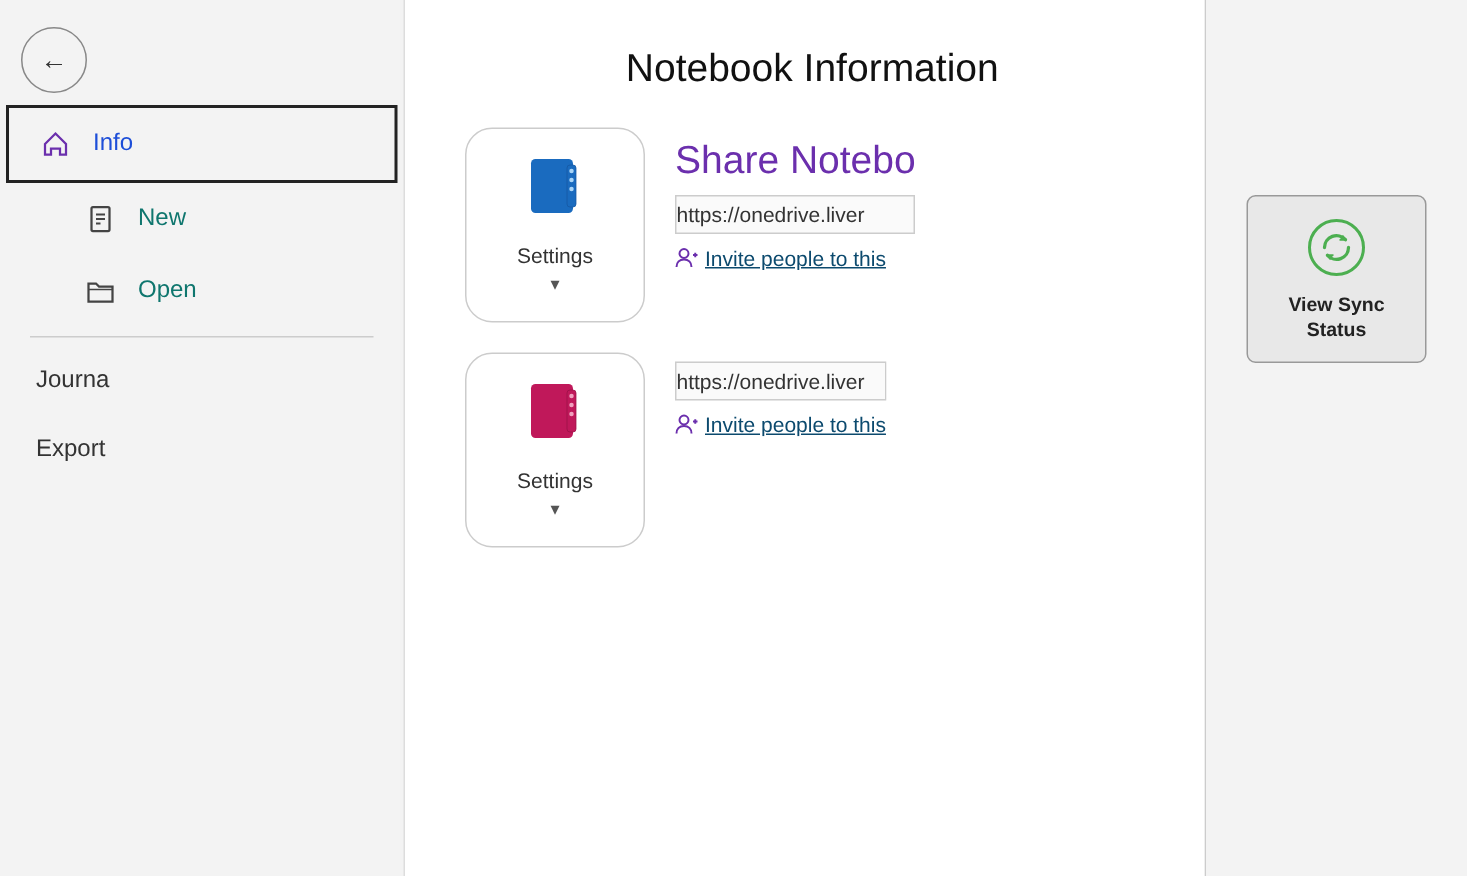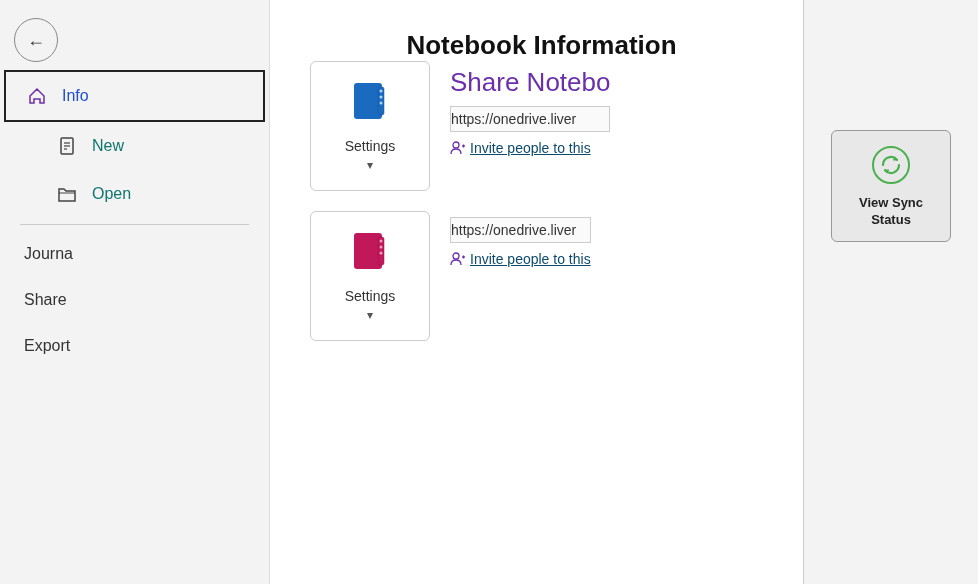--- a/index.html
+++ b/index.html
@@ -89,43 +89,44 @@
       background: #fff;
       display: flex;
       flex-direction: column;
       padding: 30px 30px 20px 40px;
       overflow: hidden;
       position: relative;
     }
 
     .page-title {
       font-size: 26px;
-      font-weight: 700;
+      font-weight: 400;
       color: #111;
+      margin-bottom: 24px;
       text-align: center;
     }
 
     .notebook-list {
       display: flex;
       flex-direction: column;
       gap: 20px;
     }
 
     .notebook-row {
       display: flex;
       align-items: flex-start;
       gap: 20px;
     }
 
     .notebook-settings-box {
       width: 120px;
       min-width: 120px;
       height: 130px;
       border: 1.5px solid #ccc;
-      border-radius: 6px;
+      border-radius: 18px;
       background: #fff;
       display: flex;
       flex-direction: column;
       align-items: center;
       justify-content: center;
       cursor: pointer;
       gap: 4px;
     }
 
     .notebook-icon {
@@ -259,21 +260,20 @@
         <path d="M2 5h5l2 2h9v10H2V5z" stroke="#444" stroke-width="1.5" fill="none"></path>
         <path d="M2 9h16" stroke="#444" stroke-width="1"></path>
       </svg>
     </span>
     <span class="sidebar-item-text">Open</span>
   </div>
 
   <hr class="sidebar-divider">
 
   <div class="sidebar-item-plain">Journa</div>
-  <div class="sidebar-item-plain">Share</div>
   <div class="sidebar-item-plain">Export</div>
 </div>
 
 <div class="main-content">
   <h1 class="page-title">Notebook Information</h1>
 
   <div class="notebook-list">
 
     <div class="notebook-row">
       <div class="notebook-settings-box">

